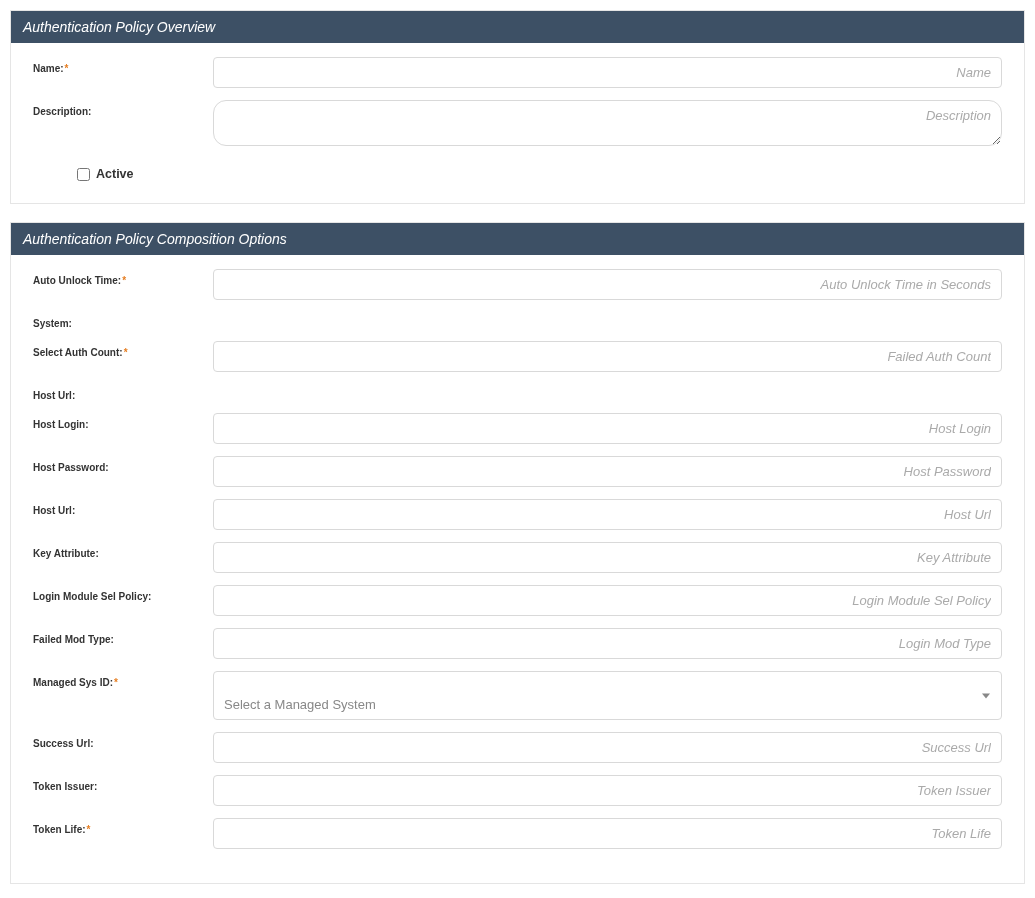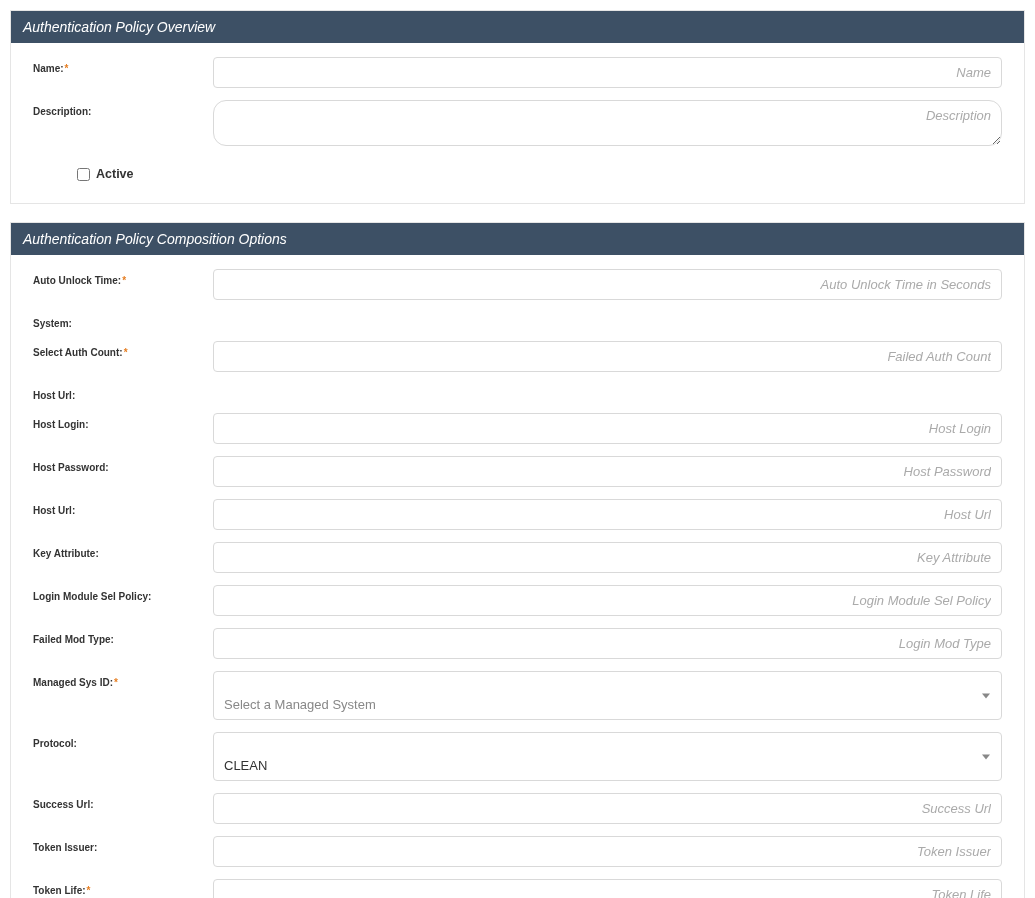--- a/index.html
+++ b/index.html
@@ -239,31 +239,20 @@
         <span>Managed Sys ID:</span><span class="req">*</span>
       </div>
       <div class="form-control">
         <div class="select-wrap">
           <div class="select-display placeholder-ish">Select a Managed System</div>
           <div class="select-caret"></div>
         </div>
       </div>
     </div>
 
-    <div class="form-row">
-      <div class="form-label">
-        <span>Protocol:</span>
-      </div>
-      <div class="form-control">
-        <div class="select-wrap">
-          <div class="select-display">CLEAN</div>
-          <div class="select-caret"></div>
-        </div>
-      </div>
-    </div>
 
     <div class="form-row">
       <div class="form-label">
         <span>Success Url:</span>
       </div>
       <div class="form-control">
         <input type="text" placeholder="Success Url" style="">
       </div>
     </div>
 

